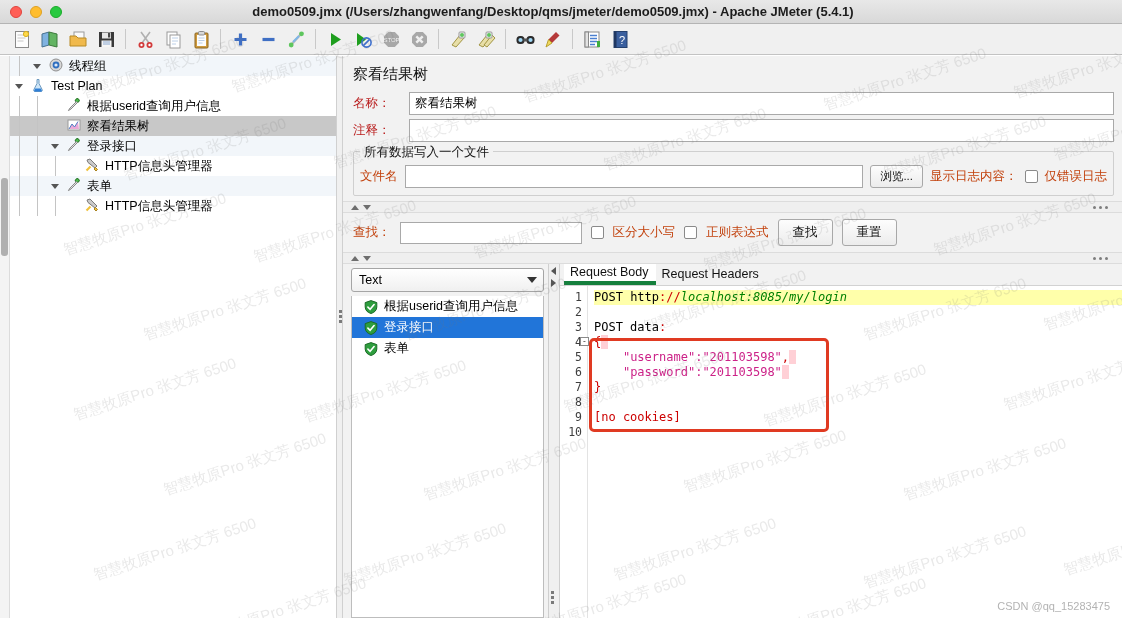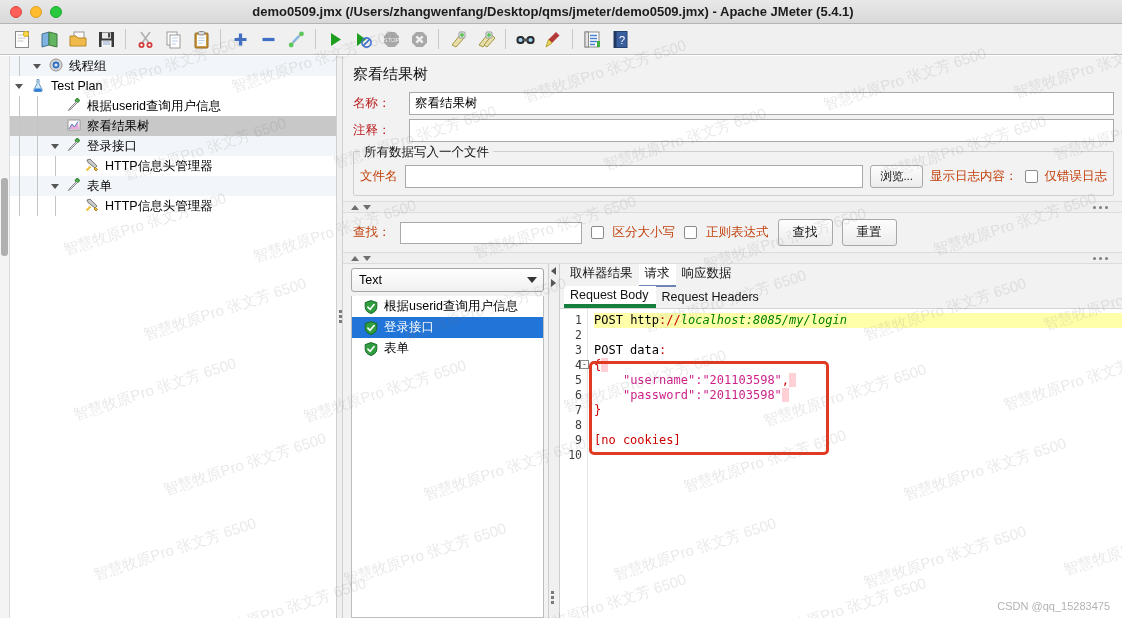--- a/index.html
+++ b/index.html
@@ -681,25 +681,20 @@
           <span class="tri-r"></span>
         </div>
         <div class="grip" style="bottom:14px;">
           <i></i>
             <i></i>
             <i></i>
         </div>
       </div>
 
       <div class="detailcol">
-        <div class="tabs" id="detail-tabs">
-            <div class="tab">取样器结果</div>
-            <div class="tab active">请求</div>
-            <div class="tab">响应数据</div>
-          </div>
         <div class="subtabs" id="detail-subtabs">
             <div class="subtab active">Request Body</div>
             <div class="subtab">Request Headers</div>
           </div>
         <div class="codewrap">
           <div class="gutter" id="code-gutter">
               <div>1</div>
               <div>2</div>
               <div>3</div>
               <div>4</div>

